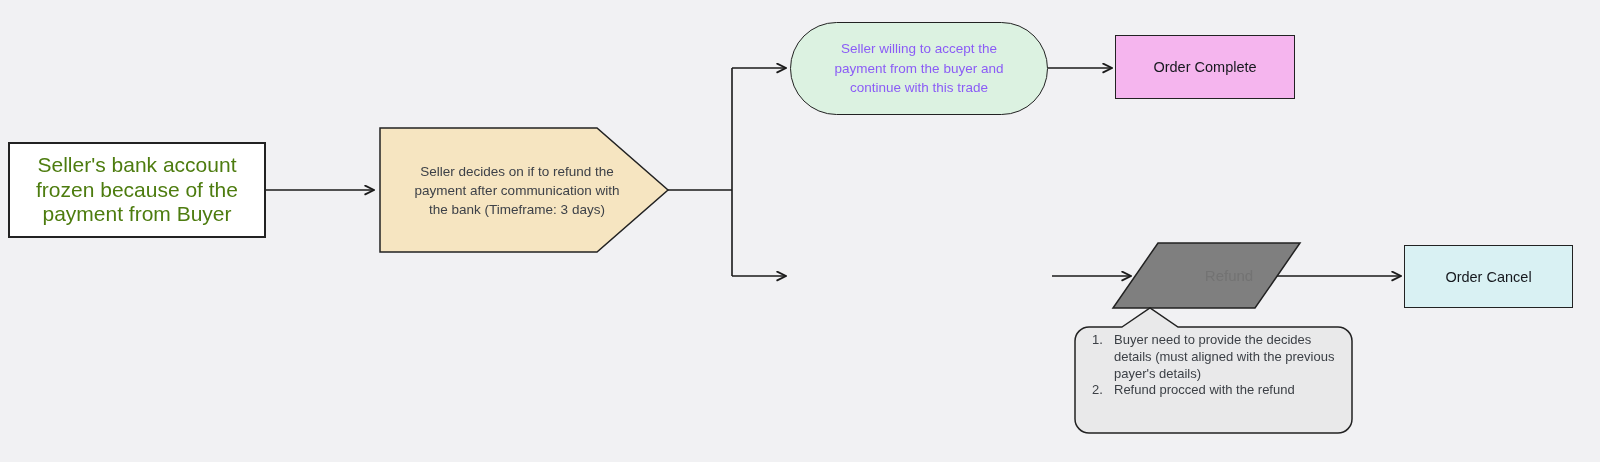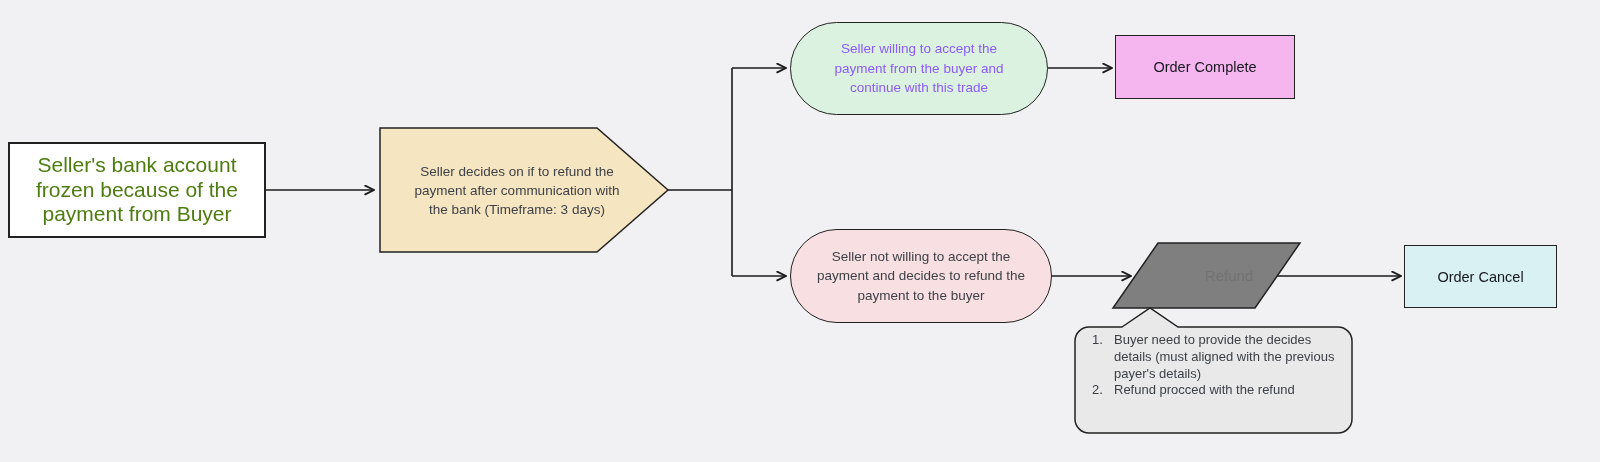--- a/index.html
+++ b/index.html
@@ -28,21 +28,21 @@
     left:790px; top:229px; width:262px; height:94px;
     background:#F8DFE1; border:1.5px solid #222; border-radius:47px;
     font-size:13.5px; line-height:19.5px; color:#3d4148; padding:0 18px;
   }
   .complete-node {
     left:1115px; top:35px; width:180px; height:64px;
     background:#F5B5EE; border:1.5px solid #222;
     font-size:14.5px; color:#15181d;
   }
   .cancel-node {
-    left:1404px; top:245px; width:153px; height:63px;
+    left:1404px; top:245px; width:169px; height:63px;
     background:#D9F1F3; border:1.5px solid #222;
     font-size:14.5px; color:#15181d;
   }
   .decision-label {
     left:384px; top:128px; width:216px; height:124px;
     font-size:13.5px; line-height:19px; color:#3d4148;margin-left:25px;
   }
   .refund-label {
     left:1158px; top:243px; width:142px; height:65px;
     font-size:15px; color:#737373;
@@ -95,23 +95,20 @@
   </div>
 
   <div class="node accept-node">
     <span>Seller willing to accept the payment from the buyer and continue with this trade</span>
   </div>
 
   <div class="node complete-node">
     <span>Order Complete</span>
   </div>
 
-  <div class="node reject-node">
-    <span>Seller not willing to accept the payment and decides to refund the payment to the buyer</span>
-  </div>
 
   <div class="node refund-label">
     <span>Refund</span>
   </div>
 
   <div class="node cancel-node">
     <span>Order Cancel</span>
   </div>
 
   <div class="node note-body">

